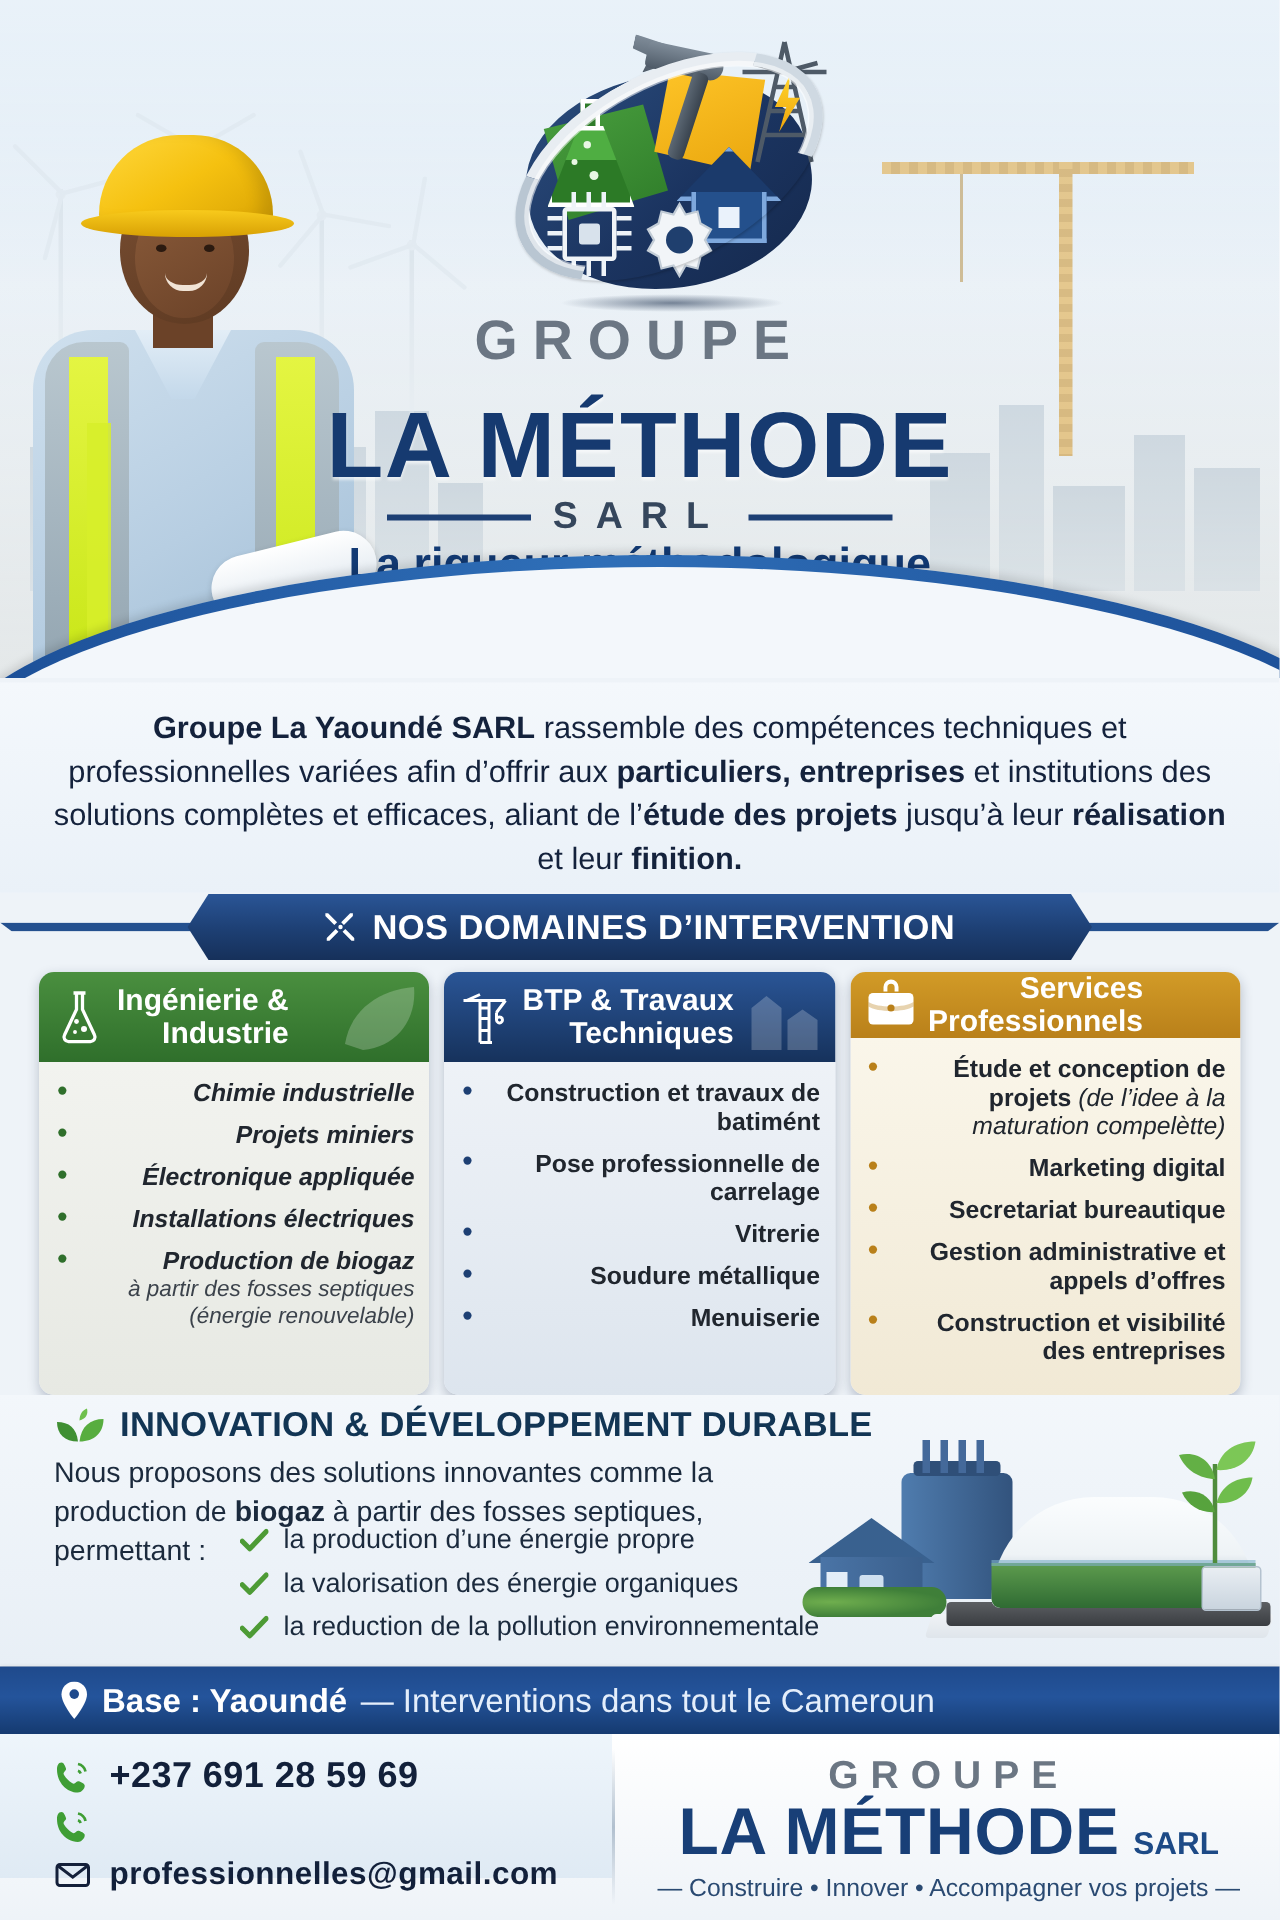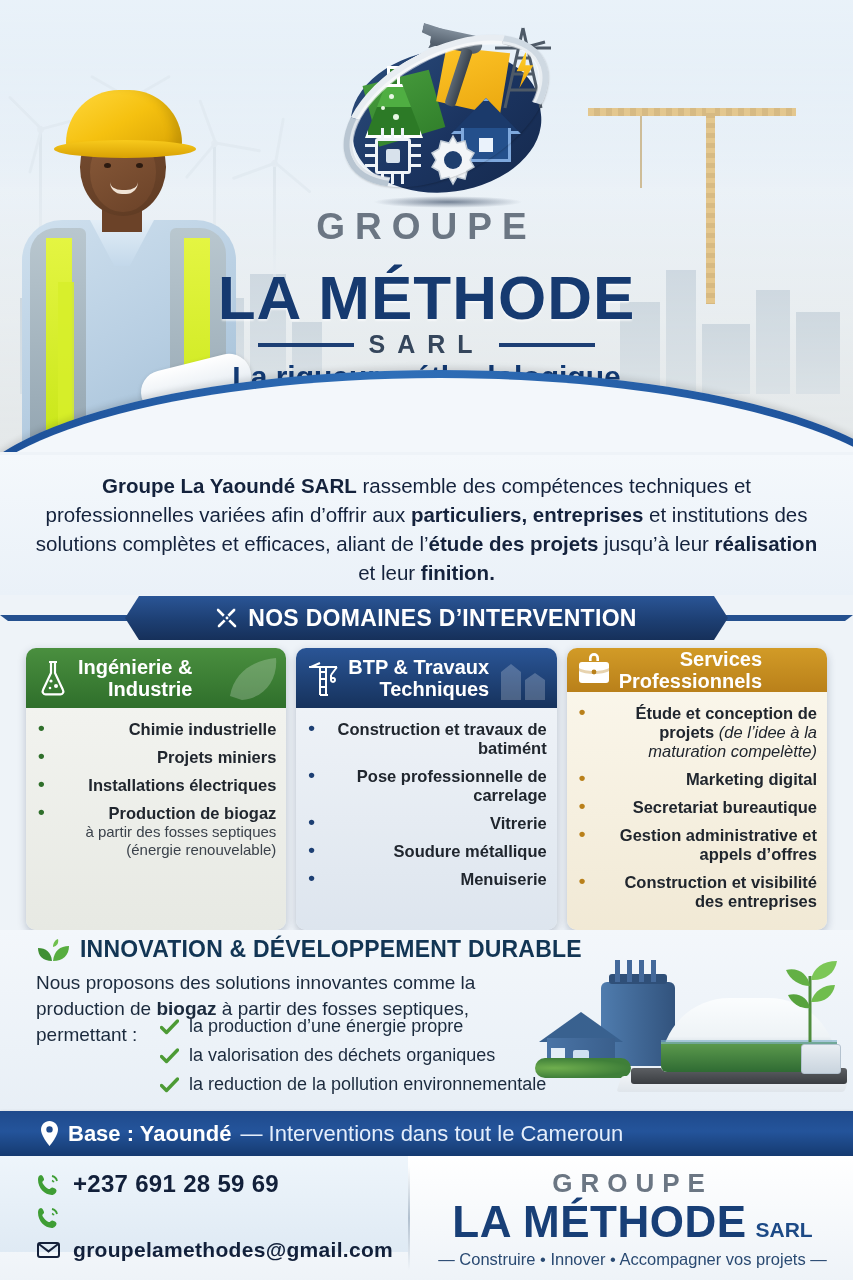--- a/index.html
+++ b/index.html
@@ -179,21 +179,21 @@
   .c-head .ht { color:#fff; font-size:20px; font-weight:800; line-height:22px; z-index:2; }
   .c-head .hi { width:34px; height:38px; flex:0 0 34px; z-index:2; }
   .c-body { flex:1; padding:12px 10px 10px 12px; }
   .c-body ul { list-style:none; }
   .c-body li { position:relative; padding-left:17px; margin-bottom:9px;
       font-size:16.5px; line-height:19px; font-weight:700; color:#20262e; }
   .c-body li:before { content:"•"; position:absolute; left:0; top:-2px; font-size:19px; }
   .c-body li .sub { display:block; font-weight:400; font-size:15px; line-height:18px; color:#3b424b; }
 
   .card.green .c-head { background:linear-gradient(to bottom,#4a8f3f,#2f6f2b); }
-  .card.green .c-body { background:linear-gradient(to bottom,#f2f3ef,#e7e9e3); }
+  .card.green .c-body { background:linear-gradient(to bottom,#f2f3ef,#e7e9e3);font-style:italic; }
   .card.green li:before { color:#2f6f2b; }
   .card.blue .c-head { background:linear-gradient(to bottom,#2a5596,#16325c); }
   .card.blue .c-body { background:linear-gradient(to bottom,#eef2f7,#dde5ee); }
   .card.blue li:before { color:#1d3f73; }
   .card.gold .c-head { background:linear-gradient(to bottom,#d29b27,#b9801a); }
   .card.gold .c-body { background:linear-gradient(to bottom,#faf6ea,#f1e9d5); }
   .card.gold li:before { color:#b9801a; }
   .c-head .deco { position:absolute; right:4px; top:2px; opacity:.22; z-index:1; }
 
   
@@ -460,20 +460,21 @@
           <span>Industrie</span>
         </div>
         <svg class="deco" width="62" height="56" viewBox="0 0 62 56">
           <path d="M10 46C14 22 34 10 56 8c2 22-12 40-34 42z" fill="#ffffff"></path>
         </svg>
       </div>
       <div class="c-body">
         <ul>
           <li><span>Chimie industrielle</span></li>
           <li><span>Projets miniers</span></li>
+          <li><span>Électronique appliquée</span></li>
           <li><span>Installations électriques</span></li>
           <li><span>Production de biogaz</span>
             <span class="sub">à partir des fosses septiques (énergie renouvelable)</span></li>
         </ul>
       </div>
     </div>
 
     <div class="card blue">
       <div class="c-head">
         <svg class="hi" viewBox="0 0 34 38" fill="none" stroke="#fff" stroke-width="2">
@@ -541,21 +542,21 @@
       <li>
         <svg class="chk" viewBox="0 0 19 16">
             <path d="M1.5 8.5l5 5L17.5 2" stroke="#4d9b35" stroke-width="3.4" fill="none" stroke-linecap="round" stroke-linejoin="round"></path>
           </svg>
         <span>la production d’une énergie propre</span>
       </li>
       <li>
         <svg class="chk" viewBox="0 0 19 16">
             <path d="M1.5 8.5l5 5L17.5 2" stroke="#4d9b35" stroke-width="3.4" fill="none" stroke-linecap="round" stroke-linejoin="round"></path>
           </svg>
-        <span>la valorisation des déchets organiques</span>
+        <span>la valorisation des énergie organiques</span>
       </li>
       <li>
         <svg class="chk" viewBox="0 0 19 16">
             <path d="M1.5 8.5l5 5L17.5 2" stroke="#4d9b35" stroke-width="3.4" fill="none" stroke-linecap="round" stroke-linejoin="round"></path>
           </svg>
         <span>la reduction de la pollution environnementale</span>
       </li>
     </ul>
 
     <div class="plant-ill">
@@ -610,21 +611,21 @@
         <svg class="ph-icon" viewBox="0 0 25 25" fill="none" stroke="#3f9e35" stroke-width="2.3">
           <path d="M5 3c1.6 0 2.4 2.5 3 4 .4 1-.9 1.9-1.4 2.6-.4.6-.2 1.2.2 1.9 1.2 2 3.2 4 5.2 5.2.7.4 1.3.6 1.9.2.7-.5 1.6-1.8 2.6-1.4 1.5.6 4 1.4 4 3 0 2.2-2.4 4.5-4.6 4.5C8.6 23 2 16.4 2 7.6 2 5.4 2.8 3 5 3z" fill="#3f9e35" stroke="none"></path>
           <path d="M16 4a6.5 6.5 0 0 1 5 5M16 8.5a3 3 0 0 1 1.8 1.8" stroke-width="1.8"></path>
         </svg>
       </div>
       <div class="f-row">
         <svg class="mail-icon" viewBox="0 0 25 25" fill="none" stroke="#14203a" stroke-width="2">
           <rect x="2" y="6" width="21" height="14" rx="2"></rect>
           <path d="M2.8 7l9.7 7.4L22.2 7"></path>
         </svg>
-        <span class="tx mail">groupelamethodes@gmail.com</span>
+        <span class="tx mail">professionnelles@gmail.com</span>
       </div>
     </div>
 
     <div class="f-div"></div>
 
     <div class="f-right">
       <div class="f-groupe">GROUPE</div>
       <div class="f-main">
         <span class="m">LA MÉTHODE</span>
         <span class="s">SARL</span>

